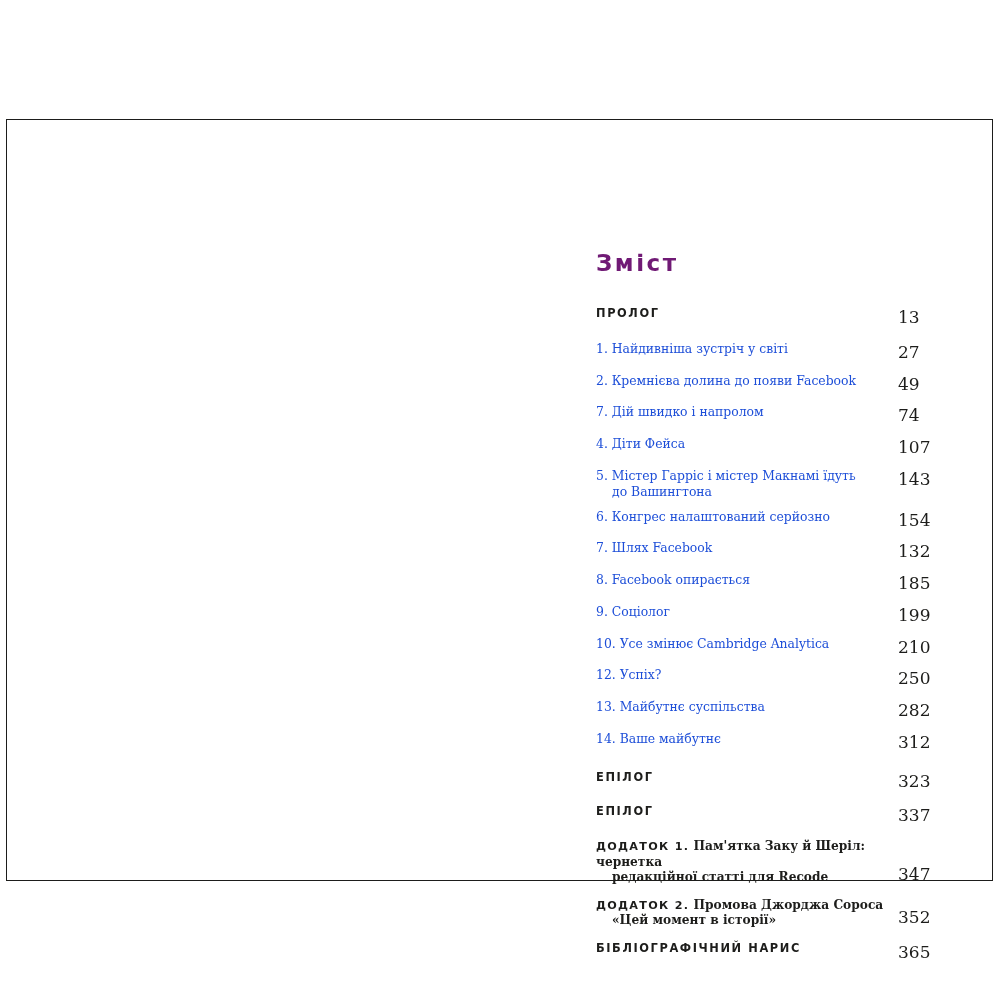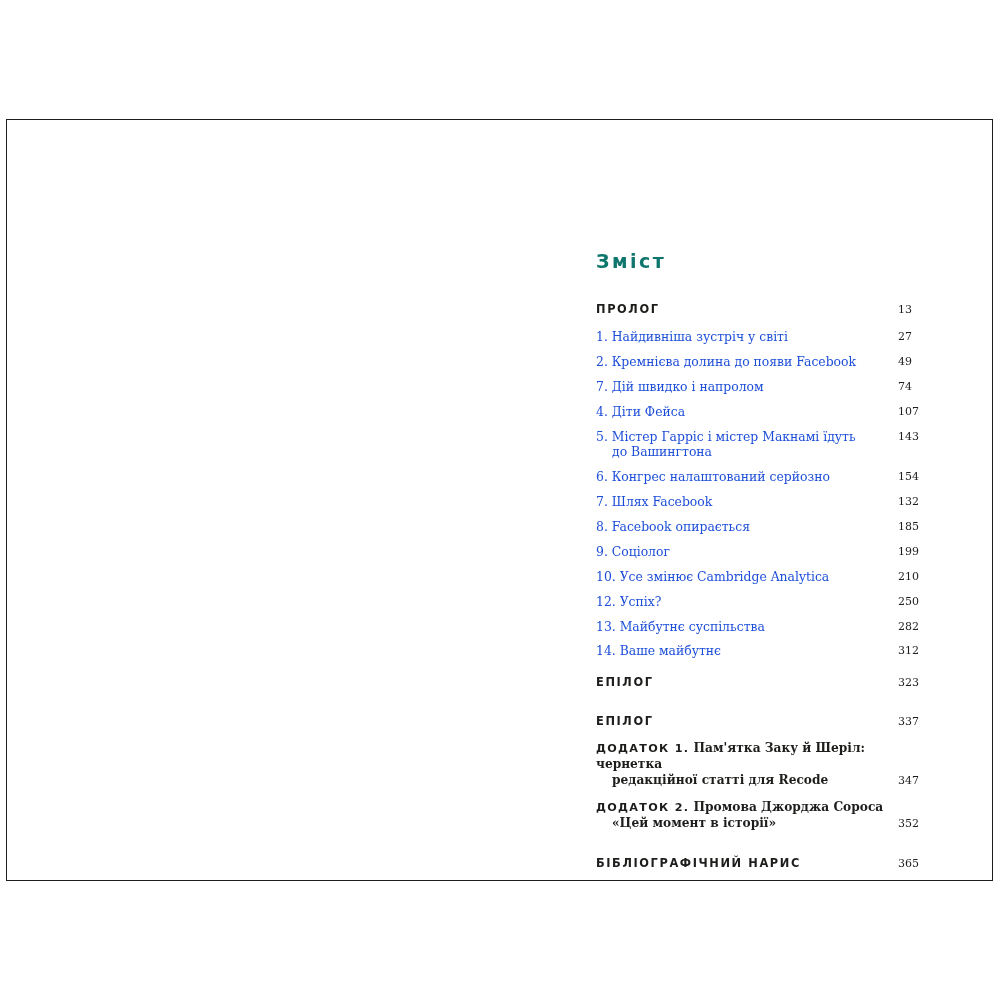--- a/index.html
+++ b/index.html
@@ -39,24 +39,24 @@
     background: #ffffff;
   }
   .toc {
     position: absolute;
     left: 589px;
     top: 130px;
     width: 340px;
   }
   .toc-title {
     font-family: "DejaVu Sans", sans-serif;
-    font-size: 19px;
+    font-size: 23px;
     font-weight: 700;
     letter-spacing: 2.5px;
-    color: #0f766e;
+    color: #701a75;
     margin: 0 0 30px 0;
   }
   .toc-list {
     margin: 0;
     padding: 0;
     list-style: none;
   }
   .toc-row {
     display: flex;
     align-items: flex-start;
@@ -67,34 +67,33 @@
     flex: 1 1 auto;
     font-family: "DejaVu Serif", serif;
     font-size: 12.4px;
     color: #1d4ed8;
     padding-right: 8px;
   }
   .toc-row .page {
     flex: 0 0 38px;
     text-align: left;
     font-family: "DejaVu Serif", serif;
-    font-size: 11px;
+    font-size: 17px;
     color: #1d1d1b;
     padding-top: 1px;
   }
   .toc-row.section .label {
     font-family: "DejaVu Sans", sans-serif;
     font-size: 11.4px;
     font-weight: 700;
     letter-spacing: 1.6px;
     color: #1d1d1b;
   }
   .toc-row.section {
     margin-bottom: 12px;
-    margin-top: 24px;
   }
   .toc-row.appendix .label {
     font-family: "DejaVu Serif", serif;
     font-size: 12.2px;
     font-weight: 700;
     color: #1d1d1b;
   }
   .toc-row.appendix .label .tag {
     font-family: "DejaVu Sans", sans-serif;
     font-size: 11.2px;

